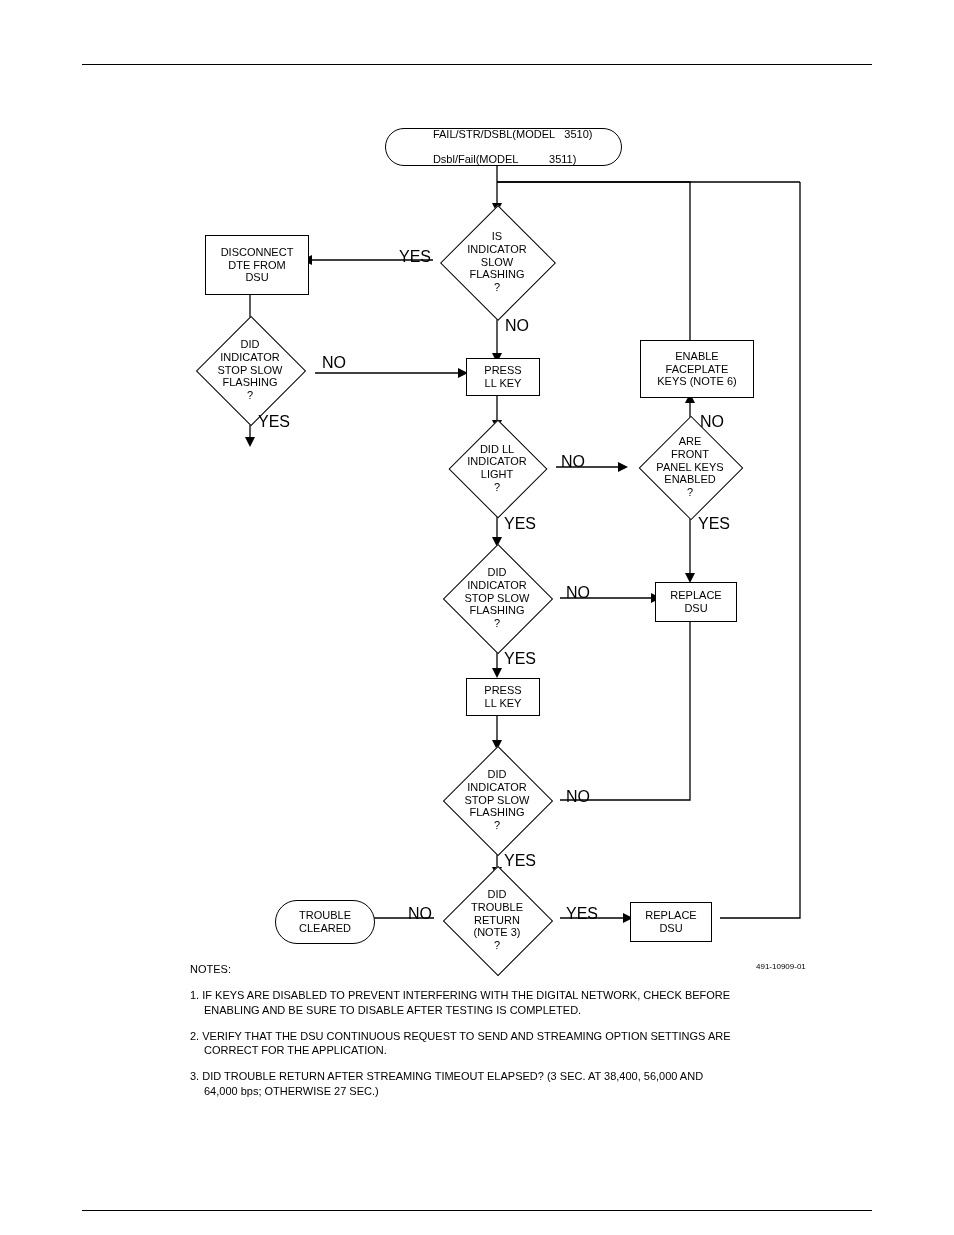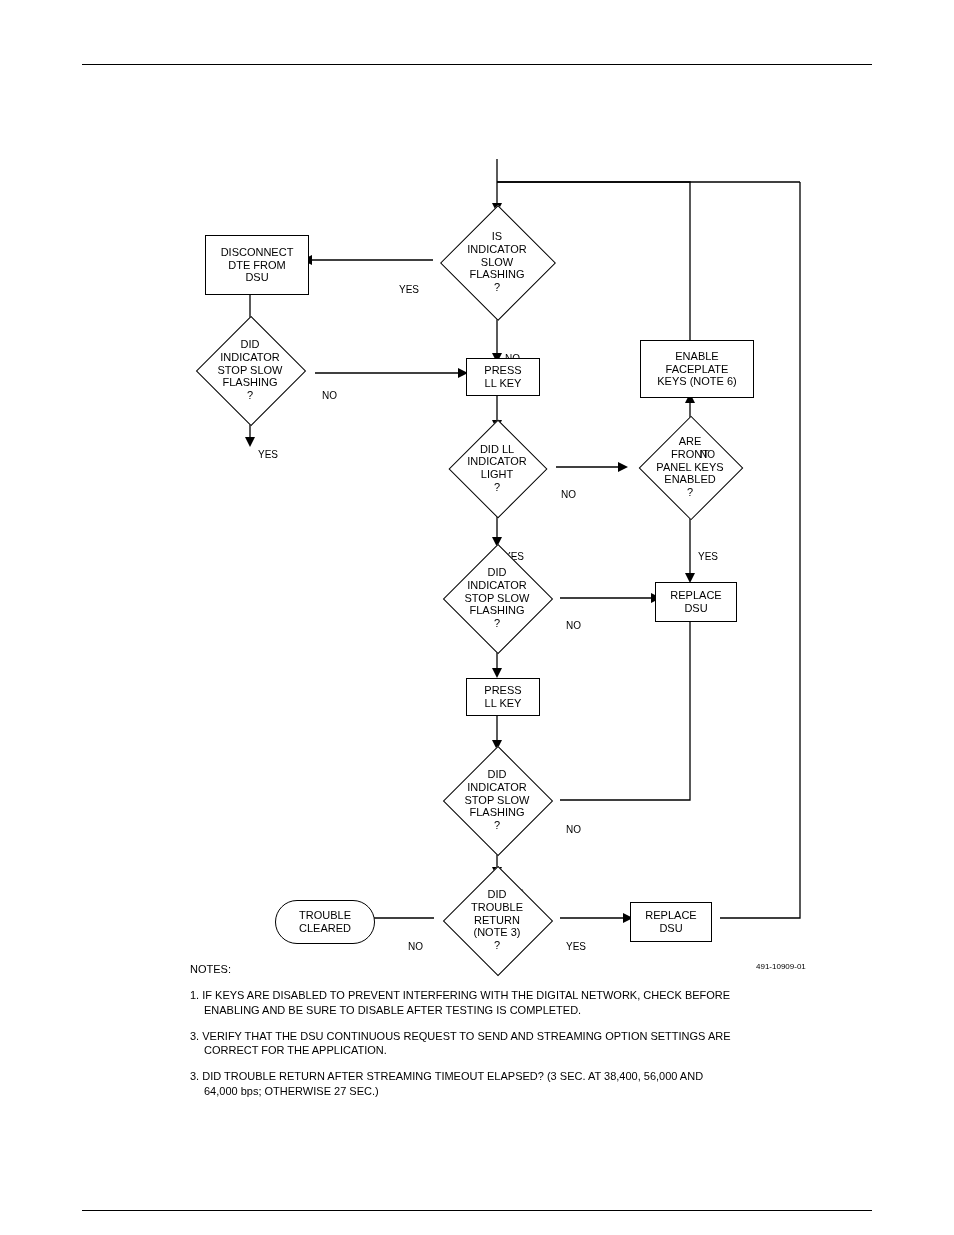--- a/index.html
+++ b/index.html
@@ -4,21 +4,21 @@
 <style>
   html,body{margin:0;padding:0;background:#fff;font-family:Arial,Helvetica,sans-serif;}
   .page{position:relative;width:954px;height:1235px;margin:0 auto;}
   .hr{position:absolute;left:82px;width:790px;height:1px;background:#000;}
   .shape{position:absolute;border:1.3px solid #000;background:#fff;display:flex;align-items:center;justify-content:center;text-align:center;font-size:11px;line-height:1.15;}
   .pill{border-radius:999px;padding:4px 10px;}
   .rect{padding:4px 6px;}
   .diamond{border:none;background:none;}
   .diamond .dbox{position:absolute;inset:0;border:1.3px solid #000;background:#fff;transform:rotate(45deg);}
   .diamond .dtxt{position:relative;display:flex;align-items:center;justify-content:center;text-align:center;font-size:11px;line-height:1.15;}
-  .lbl{position:absolute;font-size:10px;margin-top:36px;}
+  .lbl{position:absolute;font-size:16px;}
   .ft{position:absolute;font-size:8px;}
   .notes{position:absolute;left:190px;top:962px;width:680px;font-size:11px;line-height:1.3;}
   .notes p{margin:0 0 12px 0;}
   .notes .ind{padding-left:14px;}
   svg.lines{position:absolute;inset:0;width:954px;height:1235px;}
   svg.lines line{stroke:#000;stroke-width:1.3;}
   svg.lines polyline{stroke:#000;stroke-width:1.3;fill:none;}
   svg.lines .arrow{fill:#000;}
 </style>
 </head>
@@ -86,20 +86,26 @@
 
     <polyline points="434,918 360,918"></polyline>
       <polygon class="arrow" points="355,918 365,913 365,923"></polygon>
 
     <polyline points="560,918 628,918"></polyline>
       <polygon class="arrow" points="633,918 623,913 623,923"></polygon>
 
     <polyline points="720,918 800,918 800,182"></polyline>
   </svg>
 
+  <div class="shape pill" style="left:385px;top:128px;width:215px;height:28px;font-size:11px;">
+    <div style="text-align:left;white-space:pre;">
+      <span>FAIL/STR/DSBL(MODEL&nbsp;&nbsp;&nbsp;3510)</span><br>
+      <span>Dsbl/Fail(MODEL&nbsp;&nbsp;&nbsp;&nbsp;&nbsp;&nbsp;&nbsp;&nbsp;&nbsp;&nbsp;3511)</span>
+    </div>
+  </div>
 
   <div class="shape diamond" style="left:440px;top:205px;width:114px;height:114px;justify-content:center;">
     <div class="dbox" style="left:17px;top:17px;width:80px;height:80px;"></div>
     <div class="dtxt" style="width:114px;height:114px;white-space:pre;">IS
 INDICATOR
 SLOW
 FLASHING
 ?</div>
   </div>
   <div class="lbl" style="left:399px;top:248px;">YES</div>
@@ -192,17 +198,17 @@
 CLEARED</div>
 
   <div class="shape rect" style="left:630px;top:902px;width:68px;height:30px;white-space:pre;">REPLACE
 DSU</div>
 
   <div class="ft" style="left:756px;top:962px;">491-10909-01</div>
 
   <div class="notes">
     <p>NOTES:</p>
     <p><span>1. IF KEYS ARE DISABLED TO PREVENT INTERFERING WITH THE DIGITAL NETWORK, CHECK BEFORE</span><br><span class="ind">ENABLING AND BE SURE TO DISABLE AFTER TESTING IS COMPLETED.</span></p>
-    <p><span>3. VERIFY THAT THE DSU CONTINUOUS REQUEST TO SEND AND STREAMING OPTION SETTINGS ARE</span><br><span class="ind">CORRECT FOR THE APPLICATION.</span></p>
+    <p><span>2. VERIFY THAT THE DSU CONTINUOUS REQUEST TO SEND AND STREAMING OPTION SETTINGS ARE</span><br><span class="ind">CORRECT FOR THE APPLICATION.</span></p>
     <p><span>3. DID TROUBLE RETURN AFTER STREAMING TIMEOUT ELAPSED? (3 SEC. AT 38,400, 56,000 AND</span><br><span class="ind">64,000 bps; OTHERWISE 27 SEC.)</span></p>
   </div>
 
 </div>
 
 </body></html>

